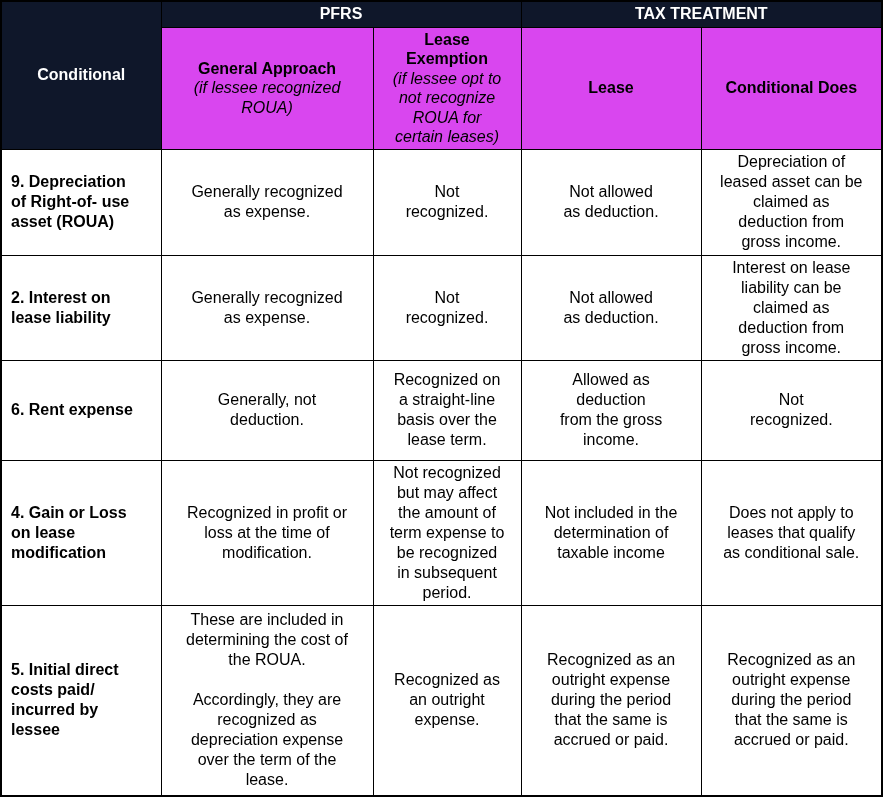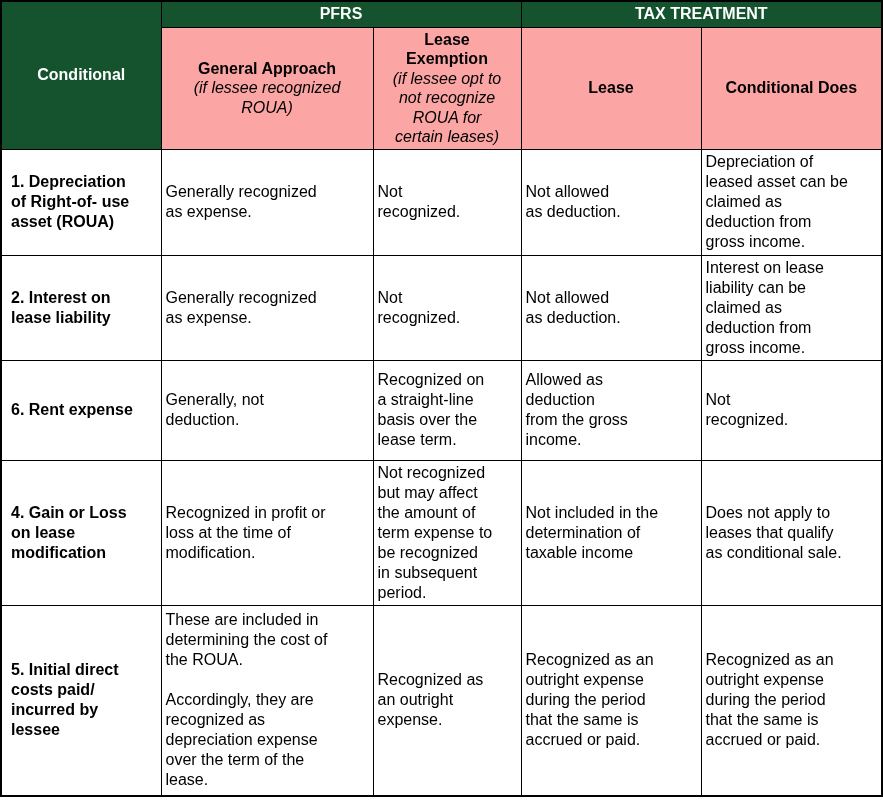--- a/index.html
+++ b/index.html
@@ -19,32 +19,32 @@
     color: #000000;
   }
   table.compare-table th,
   table.compare-table td {
     border: 1.5px solid #000000;
     vertical-align: middle;
     overflow: hidden;
   }
   
   .group-header, .particulars-header {
-    background: #14532d;
+    background: #0f172a;
     color: #ffffff;
     font-weight: bold;
     font-size: 16px;
     text-align: center;
     padding: 2px 4px;
   }
   tr.hr1 { height: 26px; }
   tr.hr2 { height: 122px; }
   
   .sub-header {
-    background: #fca5a5;
+    background: #d946ef;
     color: #000000;
     font-size: 16px;
     text-align: center;
     padding: 2px 4px;
     line-height: 1.22;
   }
   .sub-title {
     display: block;
     font-weight: bold;
     white-space: pre-line;
@@ -52,21 +52,21 @@
   .sub-italic {
     display: block;
     font-weight: normal;
     font-style: italic;
     white-space: pre-line;
   }
   
   tbody td {
     font-size: 16px;
     line-height: 1.25;
-    text-align: left;
+    text-align: center;
     white-space: pre-line;
     padding: 2px 4px;
     background: #ffffff;
   }
   tbody td.row-label {
     font-weight: bold;
     text-align: left;
     padding-left: 9px;
     padding-right: 4px;
     white-space: pre-line;
@@ -112,21 +112,21 @@
         <th class="sub-header">
           <span class="sub-title">Lease</span>
         </th>
         <th class="sub-header">
           <span class="sub-title">Conditional Does</span>
         </th>
       </tr>
     </thead>
     <tbody>
       <tr class="r1">
-        <td class="row-label">1. Depreciation
+        <td class="row-label">9. Depreciation
 of Right-of- use
 asset (ROUA)</td>
         <td>Generally recognized
 as expense.</td>
         <td>Not
 recognized.</td>
         <td>Not allowed
 as deduction.</td>
         <td>Depreciation of
 leased asset can be

